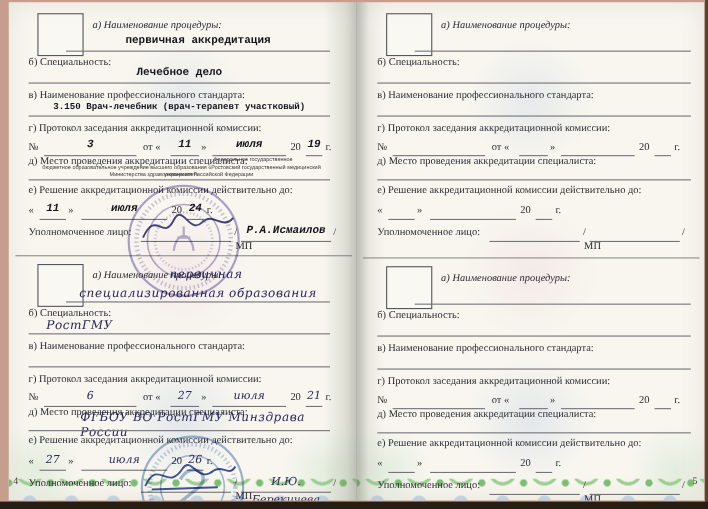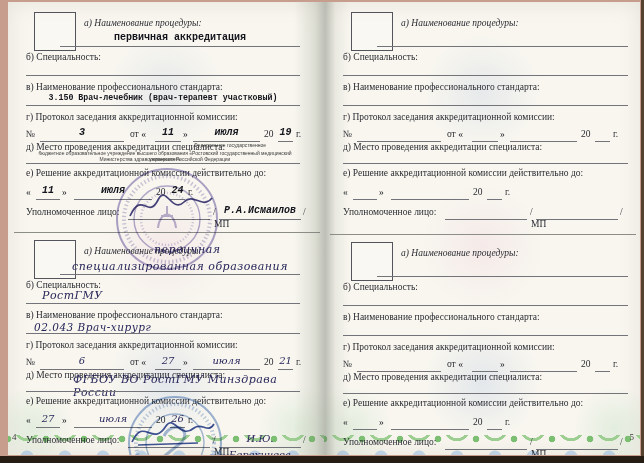--- a/index.html
+++ b/index.html
@@ -97,20 +97,21 @@
       <div class="pnum pl">4</div>
 
       <section class="fblock stamped" id="blk0">
         <div class="sq"></div>
         <span class="lbl la">а) Наименование процедуры:</span>
         <span class="entry inline-proc"></span>
         <div class="ul ul-a"></div>
         <span class="entry a-entry">первичная аккредитация</span>
         <span class="lbl lb">б) Специальность:</span>
         <div class="ul ul-b"></div>
+        <span class="entry b-entry">Лечебное дело</span>
         <span class="lbl lc">в) Наименование профессионального стандарта:</span>
         <div class="ul ul-c"></div>
         <span class="entry c-entry">3.150 Врач-лечебник (врач-терапевт участковый)</span>
         <span class="lbl ld">г) Протокол заседания аккредитационной комиссии:</span>
         <div class="row num-row">
           <span class="lbl p-no">№</span>
           <span class="sg sg-no">
               <i class="entry">3</i>
             </span>
           <span class="lbl p-from">от «</span>
@@ -168,21 +169,20 @@
         <div class="sq"></div>
         <span class="lbl la">а) Наименование процедуры:</span>
         <span class="entry inline-proc">первичная</span>
         <div class="ul ul-a"></div>
         <span class="entry a-entry">специализированная образования</span>
         <span class="lbl lb">б) Специальность:</span>
         <div class="ul ul-b"></div>
         <span class="entry b-entry">РостГМУ</span>
         <span class="lbl lc">в) Наименование профессионального стандарта:</span>
         <div class="ul ul-c"></div>
-        <span class="entry c-entry">02.043 Врач-хирург</span>
         <span class="lbl ld">г) Протокол заседания аккредитационной комиссии:</span>
         <div class="row num-row">
           <span class="lbl p-no">№</span>
           <span class="sg sg-no">
               <i class="entry">6</i>
             </span>
           <span class="lbl p-from">от «</span>
           <span class="sg sg-day">
               <i class="entry">27</i>
             </span>

